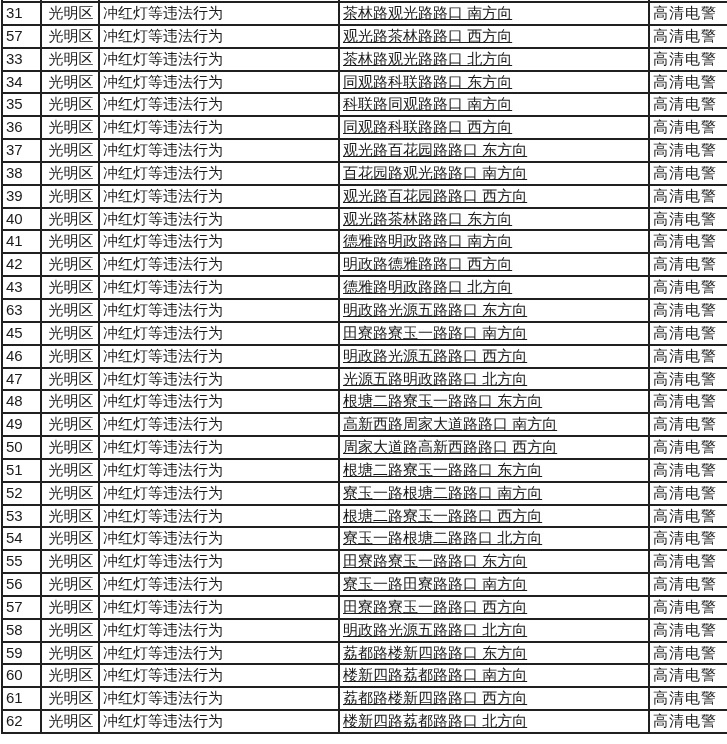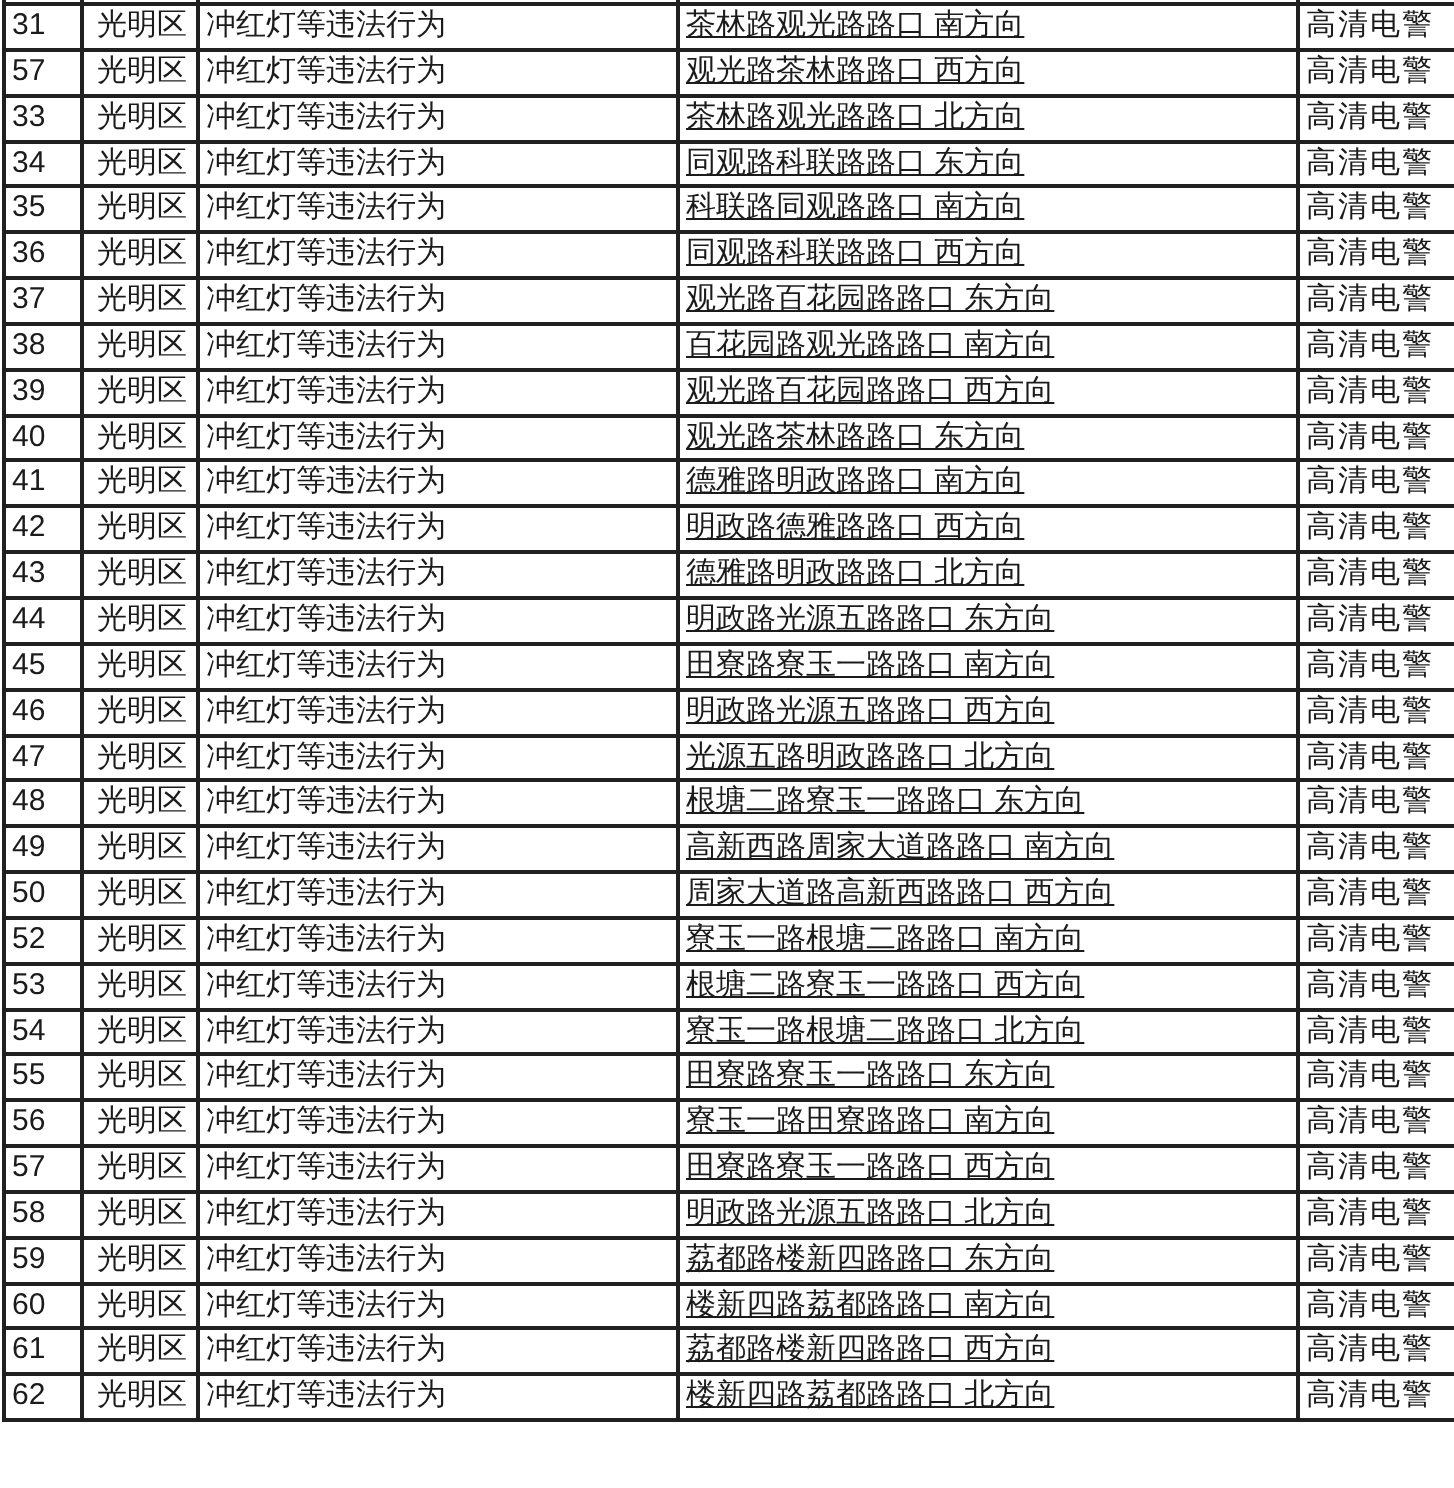--- a/index.html
+++ b/index.html
@@ -150,21 +150,21 @@
           <td class="col-device">高清电警</td>
         </tr>
         <tr>
           <td class="col-seq">43</td>
           <td class="col-district">光明区</td>
           <td class="col-violation">冲红灯等违法行为</td>
           <td class="col-location">德雅路明政路路口 北方向</td>
           <td class="col-device">高清电警</td>
         </tr>
         <tr>
-          <td class="col-seq">44</td>
+          <td class="col-seq">63</td>
           <td class="col-district">光明区</td>
           <td class="col-violation">冲红灯等违法行为</td>
           <td class="col-location">明政路光源五路路口 东方向</td>
           <td class="col-device">高清电警</td>
         </tr>
         <tr>
           <td class="col-seq">45</td>
           <td class="col-district">光明区</td>
           <td class="col-violation">冲红灯等违法行为</td>
           <td class="col-location">田寮路寮玉一路路口 南方向</td>
@@ -196,20 +196,27 @@
           <td class="col-district">光明区</td>
           <td class="col-violation">冲红灯等违法行为</td>
           <td class="col-location">高新西路周家大道路路口 南方向</td>
           <td class="col-device">高清电警</td>
         </tr>
         <tr>
           <td class="col-seq">50</td>
           <td class="col-district">光明区</td>
           <td class="col-violation">冲红灯等违法行为</td>
           <td class="col-location">周家大道路高新西路路口 西方向</td>
+          <td class="col-device">高清电警</td>
+        </tr>
+        <tr>
+          <td class="col-seq">51</td>
+          <td class="col-district">光明区</td>
+          <td class="col-violation">冲红灯等违法行为</td>
+          <td class="col-location">根塘二路寮玉一路路口 东方向</td>
           <td class="col-device">高清电警</td>
         </tr>
         <tr>
           <td class="col-seq">52</td>
           <td class="col-district">光明区</td>
           <td class="col-violation">冲红灯等违法行为</td>
           <td class="col-location">寮玉一路根塘二路路口 南方向</td>
           <td class="col-device">高清电警</td>
         </tr>
         <tr>

